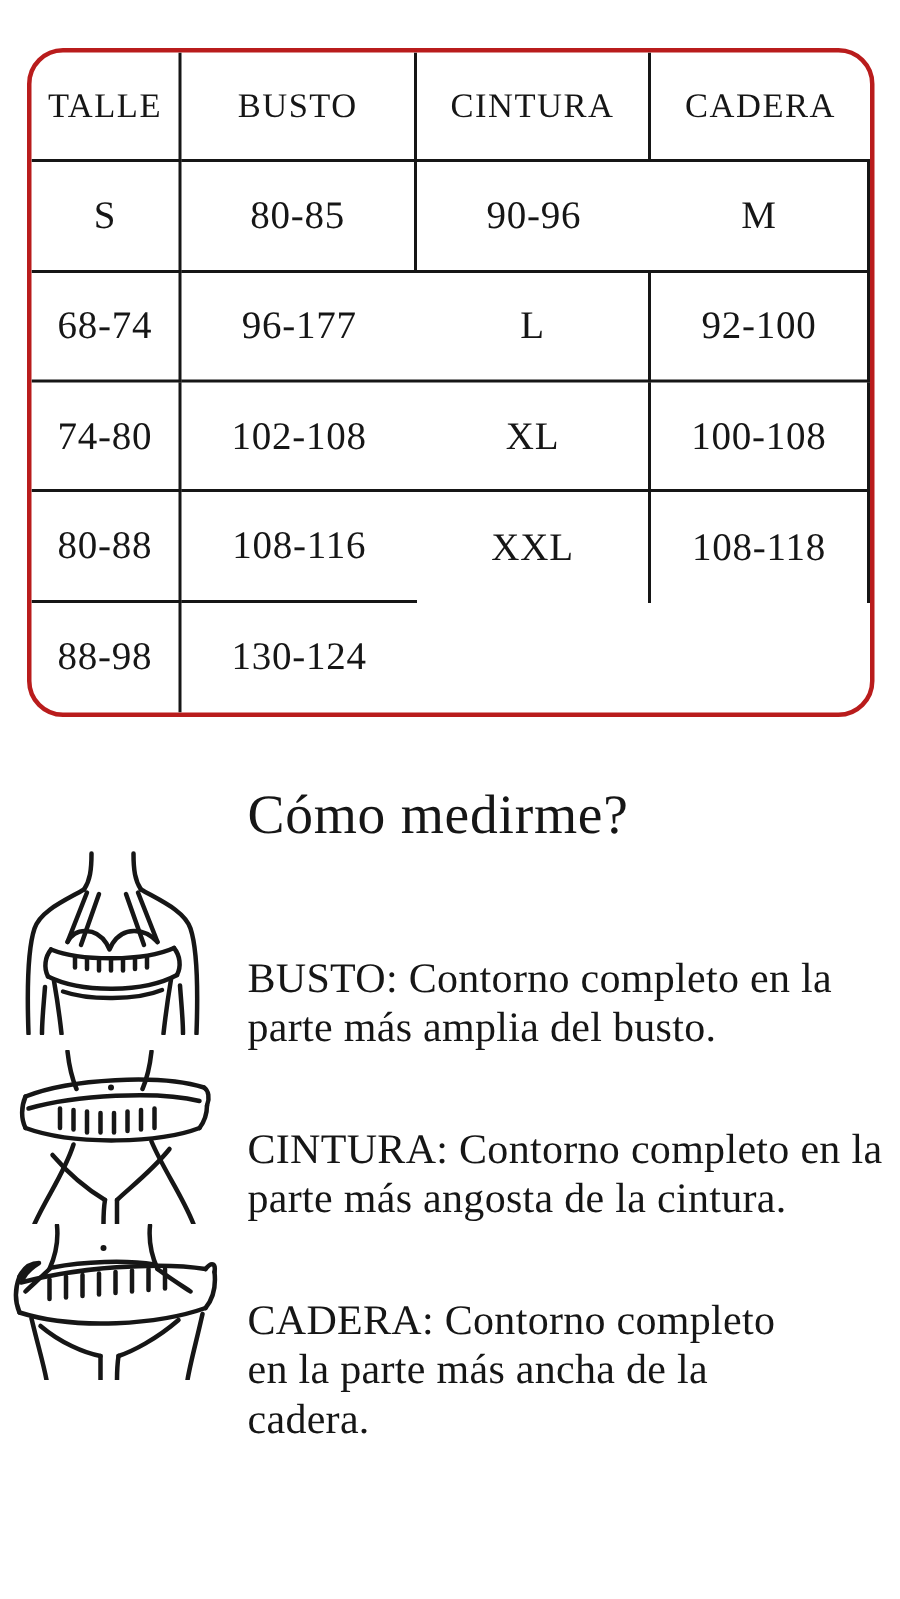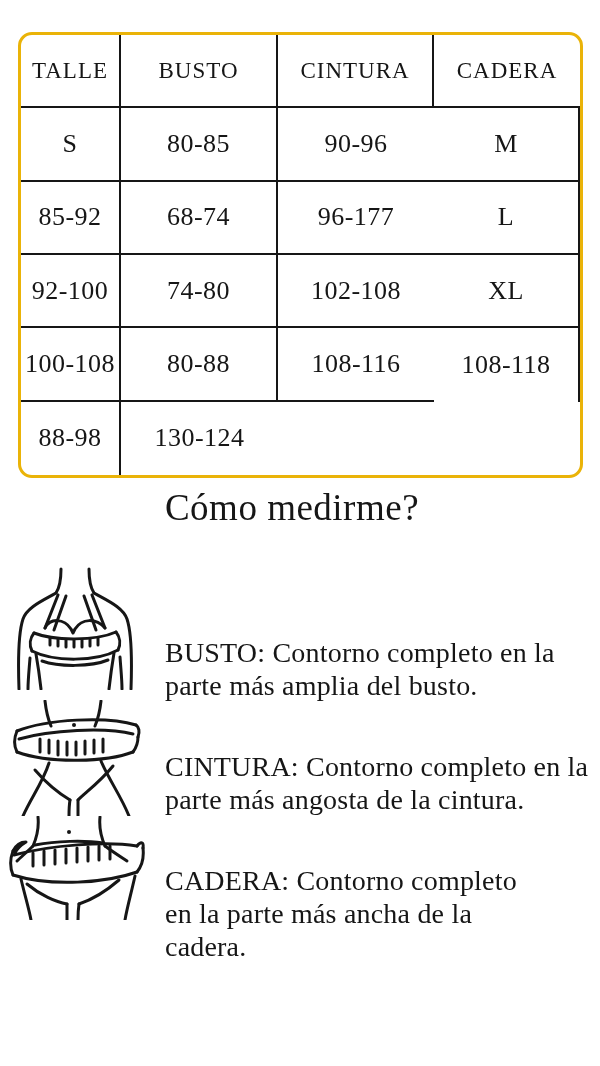--- a/index.html
+++ b/index.html
@@ -10,42 +10,42 @@
     font-family:"Liberation Serif","DejaVu Serif",serif;
     position:relative;
     overflow:hidden;
   }
 
   
   .size-table {
     position:absolute; left:18px; top:32px;
     width:565px; height:446px;
     box-sizing:border-box;
-    border:3px solid #eab308;
-    border-radius:14px;
+    border:3px solid #b91c1c;
+    border-radius:24px;
     overflow:hidden;
     display:grid;
     grid-template-columns:100px 157px 156px 1fr;
     grid-template-rows:repeat(6,1fr);
     background:#fff;
   }
   .cell {
     display:flex; align-items:center; justify-content:center;
     border-right:2.5px solid #161616;
     border-bottom:2.5px solid #161616;
     font-size:26px;
     letter-spacing:0.5px;
   }
   .cell.hdr { font-size:23px; letter-spacing:1px; }
   .cell.lastcol { border-right:none; }
   .cell.lastrow { border-bottom:none; }
 
   
   .guide-title {
-    position:absolute; top:486px; left:0; width:584px;
+    position:absolute; top:522px; left:0; width:584px;
     text-align:center;
     font-size:37px;
     letter-spacing:0.5px;
     white-space:nowrap;
   }
   .m-text {
     position:absolute; left:165px;
     font-size:28px; line-height:33px;
     letter-spacing:0.2px;
   }
@@ -68,34 +68,34 @@
   <div class="cell hdr">TALLE</div>
   <div class="cell hdr">BUSTO</div>
   <div class="cell hdr">CINTURA</div>
   <div class="cell hdr lastcol">CADERA</div>
 
   <div class="cell">S</div>
   <div class="cell">80-85</div>
   <div class="cell lastcol">90-96</div>
 
   <div class="cell">M</div>
-  <div class="cell">85-92</div>
   <div class="cell">68-74</div>
   <div class="cell lastcol">96-177</div>
 
   <div class="cell">L</div>
   <div class="cell">92-100</div>
   <div class="cell">74-80</div>
   <div class="cell lastcol">102-108</div>
 
   <div class="cell">XL</div>
   <div class="cell">100-108</div>
   <div class="cell">80-88</div>
   <div class="cell lastcol">108-116</div>
 
+  <div class="cell lastrow">XXL</div>
   <div class="cell lastrow">108-118</div>
   <div class="cell lastrow">88-98</div>
   <div class="cell lastrow lastcol">130-124</div>
 </div>
 
 <div class="guide-title">Cómo medirme?</div>
 
 <svg id="icon-busto" class="m-icon" width="122" height="124" viewBox="0 0 122 124" xmlns="http://www.w3.org/2000/svg">
   <path d="M47,3 C47,14 46,21 42,27"></path>
   <path d="M75,3 C75,14 76,21 80,27"></path>

